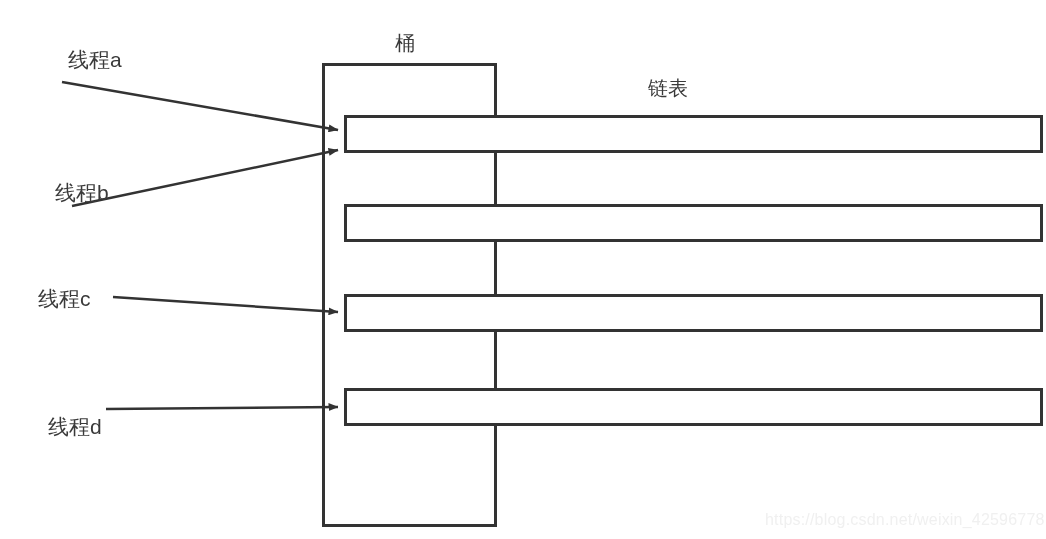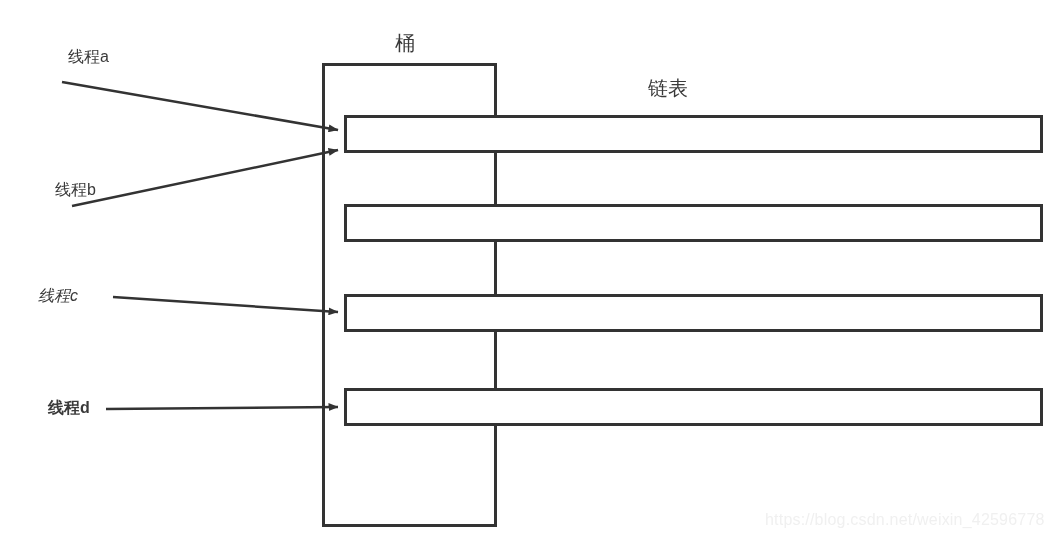--- a/index.html
+++ b/index.html
@@ -21,21 +21,21 @@
     position: absolute;
     left: 0;
     top: 0;
     width: 1046px;
     height: 539px;
   }
   .label {
     position: absolute;
     color: #3a3a3a;
     white-space: nowrap;
-    font-size: 16px;
+    font-size: 21px;
     line-height: 1;
     font-family: "Liberation Sans", "DejaVu Sans", sans-serif;
   }
   .label-title {
     font-size: 20px;
   }
   .watermark {
     position: absolute;
     color: #f0f0f0;
     font-size: 16px;
@@ -67,18 +67,18 @@
     <rect x="345.5" y="205.5" width="696" height="35" fill="#ffffff" stroke="#333333" stroke-width="3"></rect>
     <rect x="345.5" y="295.5" width="696" height="35" fill="#ffffff" stroke="#333333" stroke-width="3"></rect>
     <rect x="345.5" y="389.5" width="696" height="35" fill="#ffffff" stroke="#333333" stroke-width="3"></rect>
   </svg>
 
   <div class="label label-title" style="left:395px; top:33px;">桶</div>
   <div class="label label-title" style="left:648px; top:78px;">链表</div>
 
   <div class="label" style="left:68px; top:49px;">线程a</div>
   <div class="label" style="left:55px; top:182px;">线程b</div>
-  <div class="label" style="left:38px; top:288px;font-style:italic;">线程c</div>
-  <div class="label" style="left:48px; top:400px;font-weight:bold;">线程d</div>
+  <div class="label" style="left:38px; top:288px;">线程c</div>
+  <div class="label" style="left:48px; top:416px;">线程d</div>
 
   <div class="watermark" style="left:765px; top:511px;">https://blog.csdn.net/weixin_42596778</div>
 
 </div>
 
 </body></html>

